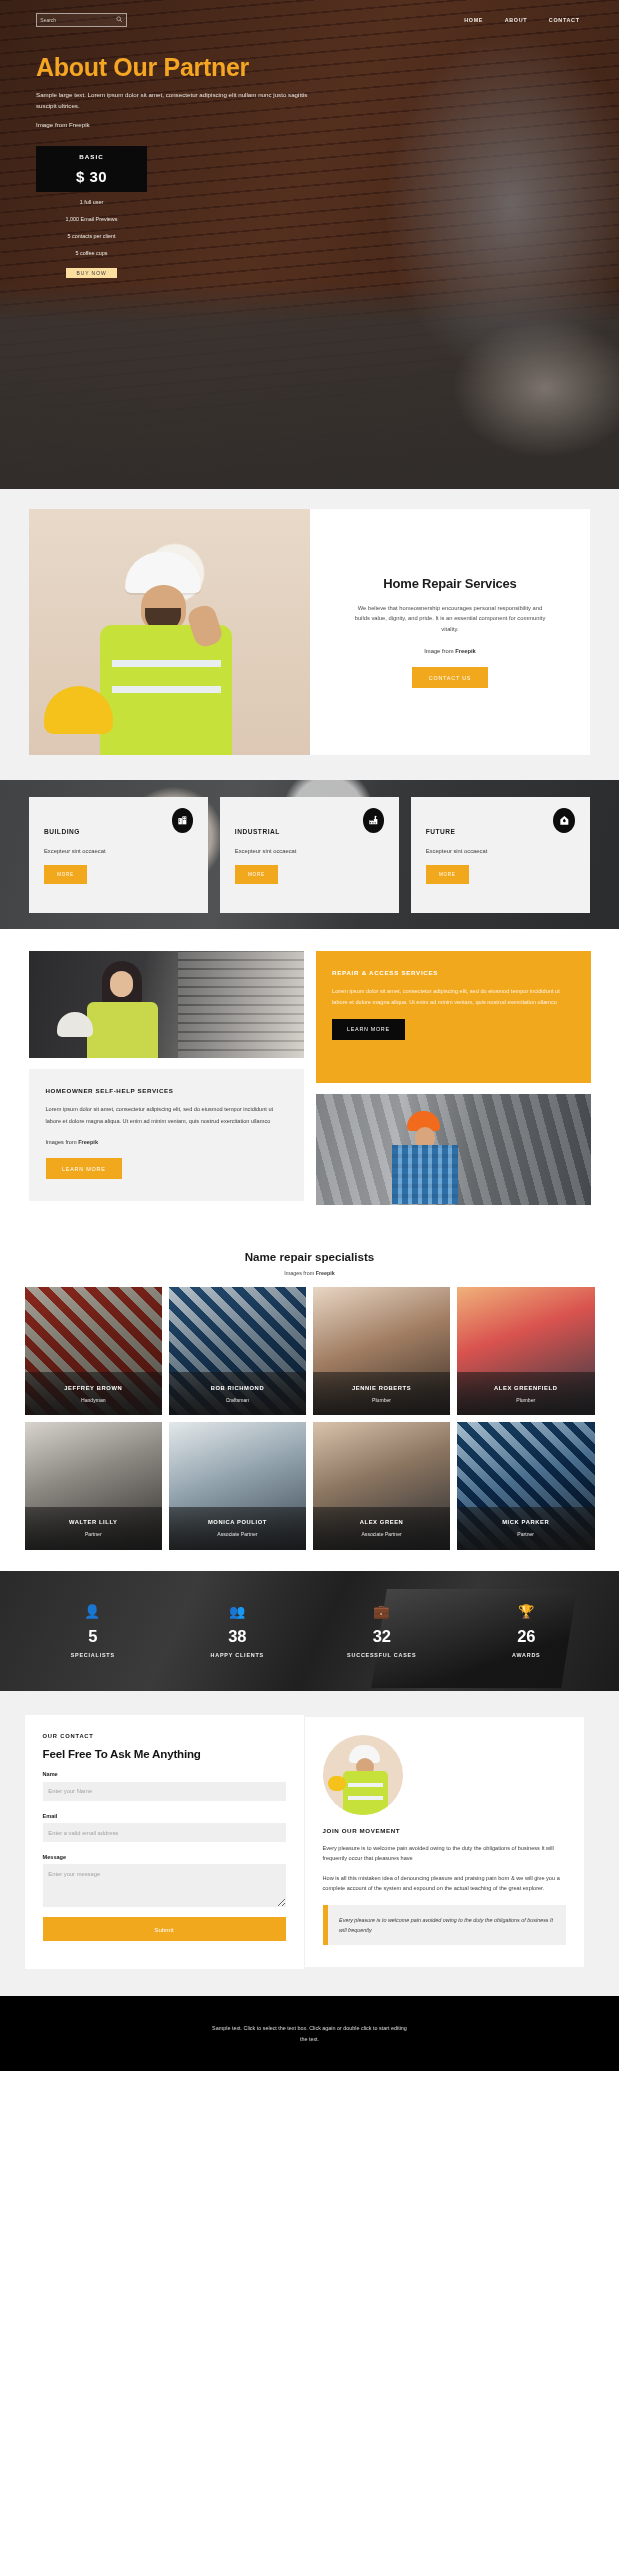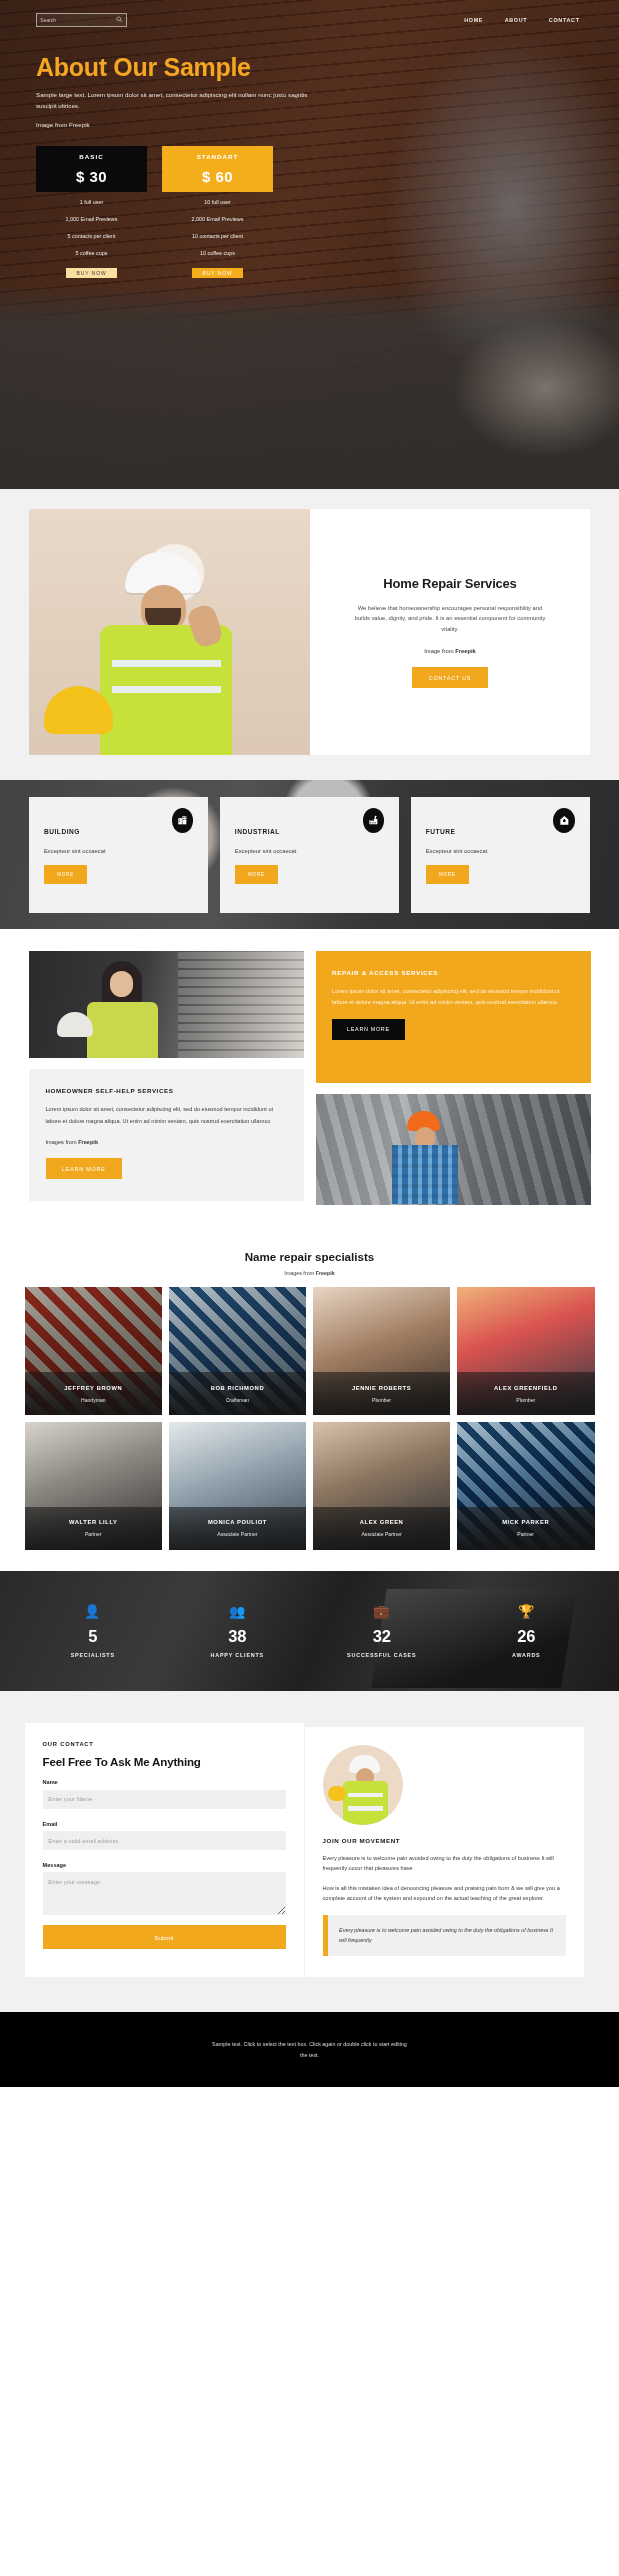--- a/index.html
+++ b/index.html
@@ -277,21 +277,21 @@
     position:relative; z-index:3; display:flex; width:578px; margin:0 auto;
     height:100%; align-items:center;
   }
   .stat{ flex:1; text-align:center; }
   .stat-ic{ font-size:13.2px; line-height:1; color:#F5B31B; }
   .stat-num{ margin-top:8.3px; font-size:16.5px; font-weight:800; color:#fff; letter-spacing:-0.3px; }
   .stat-lbl{ margin-top:5.8px; font-size:5.4px; font-weight:700; letter-spacing:0.8px; color:#f0f0f0; }
 
   
   .contact{ background:#f1f1f1; padding:20px 0 23px; }
-  .contact-row{ width:570px; margin:12px auto; display:flex; gap:1px; align-items:flex-end; }
+  .contact-row{ width:570px; margin:4px auto; display:flex; gap:1px; align-items:center; }
   .form-card{ width:279px; background:#fff; padding:18px 18px 28px; }
   .eyebrow{ font-size:5.8px; font-weight:700; letter-spacing:0.8px; color:#171717; }
   .form-title{ margin-top:7.4px; font-size:11.6px; font-weight:800; color:#141414; letter-spacing:-0.2px; }
   .fg{ margin-top:11.6px; }
   .fg label{ display:block; font-size:5.6px; color:#222; margin-bottom:4.1px; font-weight:600; }
   .fg input, .fg textarea{
     width:100%; background:#efefef; border:0; outline:0; padding:6.6px 5.8px;
     font-size:5.8px; color:#444; font-family:"Liberation Sans", sans-serif;
   }
   .fg input::placeholder, .fg textarea::placeholder{ color:#a3a3a3; }
@@ -344,53 +344,40 @@
             <line x1="10" y1="10" x2="14.5" y2="14.5" stroke="#e8e3de" stroke-width="1.4"></line>
           </svg>
         </div>
         <nav class="nav">
           <a href="#">HOME</a>
           <a href="#">ABOUT</a>
           <a href="#">CONTACT</a>
         </nav>
       </div>
 
-      <h1 class="hero-title">About Our Sample</h1>
+      <h1 class="hero-title">About Our Partner</h1>
       <p class="hero-sub">Sample large text. Lorem ipsum dolor sit amet, consectetur adipiscing elit nullam nunc justo sagittis suscipit ultrices.</p>
       <p class="hero-credit">Image from Freepik</p>
 
       <div class="plans">
 
         <div class="plan">
           <div class="plan-head basic">
             <div class="plan-name">BASIC</div>
             <div class="plan-price">$ 30</div>
           </div>
           <ul class="plan-feats">
             <li>1 full user</li>
             <li>1,000 Email Previews</li>
             <li>5 contacts per client</li>
             <li>5 coffee cups</li>
           </ul>
           <button class="plan-btn light">BUY NOW</button>
         </div>
 
-        <div class="plan">
-          <div class="plan-head standart">
-            <div class="plan-name">STANDART</div>
-            <div class="plan-price">$ 60</div>
-          </div>
-          <ul class="plan-feats">
-            <li>10 full user</li>
-            <li>2,000 Email Previews</li>
-            <li>10 contacts per client</li>
-            <li>10 coffee cups</li>
-          </ul>
-          <button class="plan-btn solid">BUY NOW</button>
-        </div>
 
       </div>
     </div>
   </section>
 
   <section class="services">
     <div class="services-row">
       <div class="svc-img">
         <div class="helmet"></div>
           <div class="face"></div>

